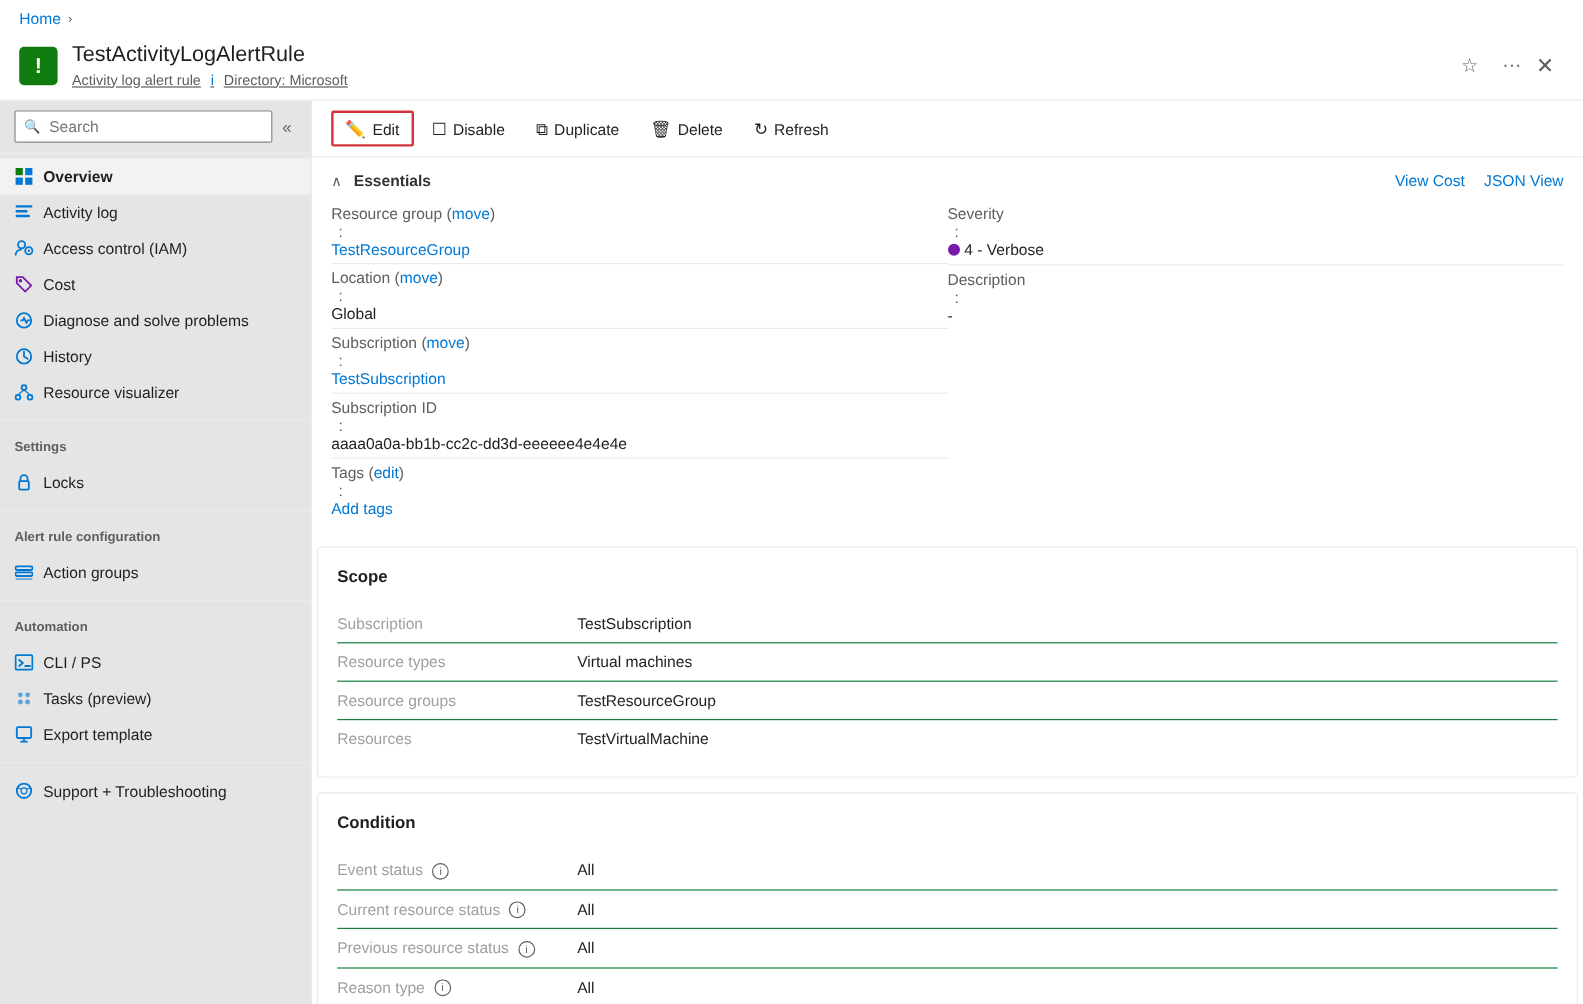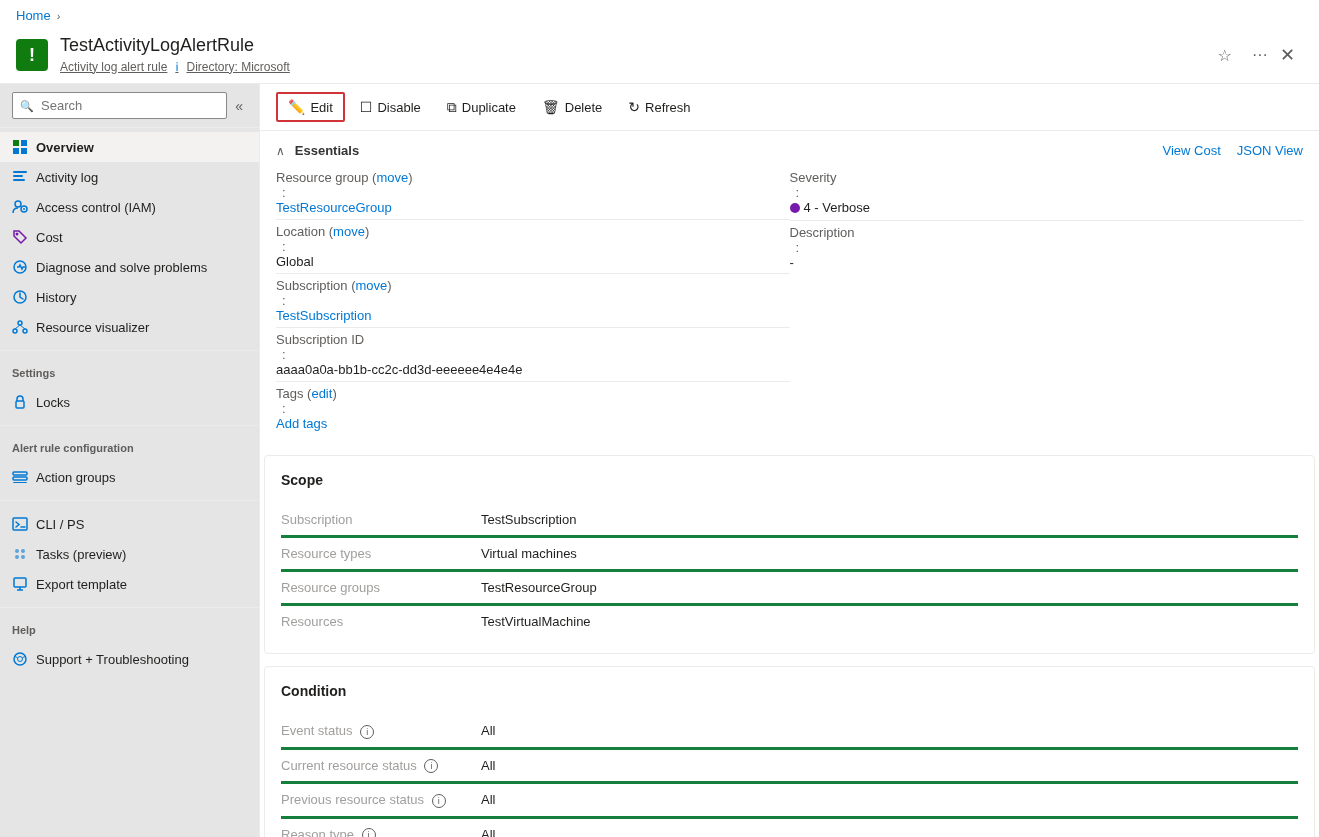--- a/index.html
+++ b/index.html
@@ -84,21 +84,21 @@
     .field-value { color: #201f1e; font-size: 13px; }
     .field-value a { color: #0078d4; text-decoration: none; }
     .field-value .add-tags { color: #0078d4; text-decoration: none; cursor: pointer; }
     
     .severity-badge { display: inline-flex; align-items: center; gap: 4px; }
     .severity-dot { width: 10px; height: 10px; border-radius: 50%; background: #7719aa; }
     
     
     .card { border: 1px solid #edebe9; border-radius: 4px; margin: 12px 4px; padding: 16px; }
     .card-title { font-weight: 600; font-size: 14px; margin-bottom: 16px; color: #201f1e; }
-    .card-row { display: flex; align-items: flex-start; padding: 8px 0; border-bottom: 3px solid #15803d; }
+    .card-row { display: flex; align-items: flex-start; padding: 8px 0; border-bottom: 1px solid #15803d; }
     .card-row:last-child { border-bottom: none; }
     .card-field-label { color: #a19f9d; font-size: 13px; width: 200px; flex-shrink: 0; }
     .card-field-value { color: #201f1e; font-size: 13px; }
     
     .info-circle { display: inline-flex; align-items: center; justify-content: center; width: 14px; height: 14px; border-radius: 50%; border: 1px solid #605e5c; color: #605e5c; font-size: 9px; margin-left: 4px; vertical-align: middle; cursor: help; }
   </style>
 </head>
 <body>
 
 <div class="app-container">
@@ -236,20 +236,21 @@
                 <rect x="1" y="3" width="14" height="3" rx="1" fill="none" stroke="#0078d4" stroke-width="1.5"></rect>
                 <rect x="1" y="8" width="14" height="3" rx="1" fill="none" stroke="#0078d4" stroke-width="1.5"></rect>
                 <rect x="1" y="13" width="14" height="1" rx="1" fill="#0078d4"></rect>
               </svg>
           </span>
           <span>Action groups</span>
         </a>
       </div>
 
       <div class="sidebar-divider"></div>
+      <div class="sidebar-section-label">Automation</div>
       <div class="sidebar-nav">
         <a class="sidebar-item">
           <span class="icon icon-cli">
             <svg width="16" height="16" viewBox="0 0 16 16">
                 <rect x="1" y="2" width="14" height="12" rx="1" fill="none" stroke="#0078d4" stroke-width="1.5"></rect>
                 <path d="M4 6l3 2.5L4 11" stroke="#0078d4" stroke-width="1.5" fill="none" stroke-linecap="round"></path>
                 <line x1="9" y1="11" x2="13" y2="11" stroke="#0078d4" stroke-width="1.5" stroke-linecap="round"></line>
               </svg>
           </span>
           <span>CLI / PS</span>
@@ -271,21 +272,20 @@
                 <rect x="2" y="2" width="12" height="9" rx="1" fill="none" stroke="#0078d4" stroke-width="1.5"></rect>
                 <line x1="5" y1="14" x2="11" y2="14" stroke="#0078d4" stroke-width="1.5"></line>
                 <line x1="8" y1="11" x2="8" y2="14" stroke="#0078d4" stroke-width="1.5"></line>
               </svg>
           </span>
           <span>Export template</span>
         </a>
       </div>
 
       <div class="sidebar-divider"></div>
-      <div class="sidebar-section-label">Help</div>
       <div class="sidebar-nav">
         <a class="sidebar-item">
           <span class="icon icon-support">
             <svg width="16" height="16" viewBox="0 0 16 16">
                 <circle cx="8" cy="8" r="6" fill="none" stroke="#0078d4" stroke-width="1.5"></circle>
                 <circle cx="8" cy="8" r="2.5" fill="none" stroke="#0078d4" stroke-width="1"></circle>
                 <line x1="2.5" y1="5.5" x2="5.5" y2="6.5" stroke="#0078d4" stroke-width="1"></line>
                 <line x1="10.5" y1="6.5" x2="13.5" y2="5.5" stroke="#0078d4" stroke-width="1"></line>
               </svg>
           </span>

